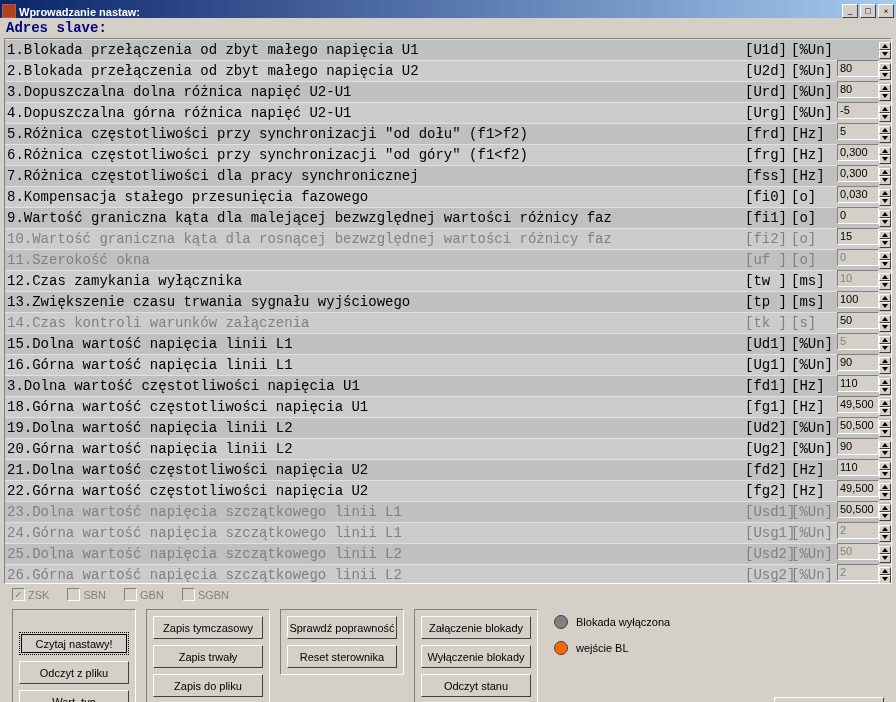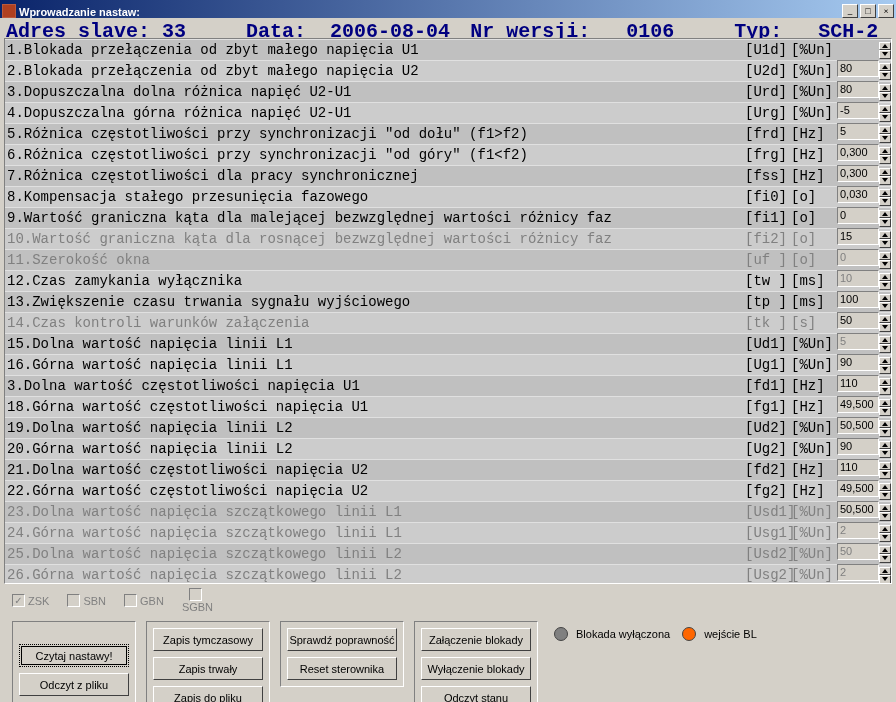--- a/index.html
+++ b/index.html
@@ -35,23 +35,24 @@
     font-family: Marlett, Tahoma; font-size: 9px;
     display: flex; align-items: center; justify-content: center;
     color: #000;
   }
   .content { padding: 0 0 0 0; }
   .header-row {
     height: 18px;
     display: flex;
     padding: 2px 6px 0 6px;
     font-family: "Courier New", monospace;
-    font-size: 20px;
+    font-size: 14px;
     font-weight: bold;
     color: #000080;
+    flex-direction: column;
   }
   .header-row .hval { color: #000080; }
   .list {
     border: 1px solid; border-color: #808080 #fff #fff #808080;
     background: #404040;
     height: 546px;
     margin: 2px 4px 0 4px;
     overflow: hidden;
     position: relative;
   }
@@ -134,21 +135,21 @@
     width: 110px; height: 23px;
     background: #d4d0c8;
     border: 1px solid; border-color: #fff #404040 #404040 #fff;
     font-family: Tahoma, sans-serif; font-size: 11px;
     display: flex; align-items: center; justify-content: center;
     cursor: default;
   }
   .btn.focused { border: 1px dotted #000; outline: 1px solid #000; outline-offset: -3px; margin-top: 16px;}
   .status-col {
     padding: 6px;
-    display: flex; gap: 12px;
+    display: flex; flex-direction: column; gap: 12px;
   }
   .status-item { display: flex; align-items: center; gap: 8px; }
   .status-dot {
     width: 14px; height: 14px; border-radius: 50%;
     border: 1px solid #444;
   }
   .right-btn {
     margin-left: auto;
     align-self: flex-end;
   }
@@ -657,21 +658,21 @@
         <span>ZSK</span>
       </label>
       <label style="display: flex; align-items: center;">
         <span class="cb"></span>
         <span>SBN</span>
       </label>
       <label style="display: flex; align-items: center;">
         <span class="cb"></span>
         <span>GBN</span>
       </label>
-      <label style="display: flex; align-items: center; flex-direction: column;">
+      <label style="display: flex; align-items: center;">
         <span class="cb"></span>
         <span>SGBN</span>
       </label>
     </div>
 
   <div class="button-area">
     <div class="btncol" id="bcol1">
         <div class="btn focused">Czytaj nastawy!</div>
         <div class="btn">Odczyt z pliku</div>
         <div class="btn">Wart. typ</div>

